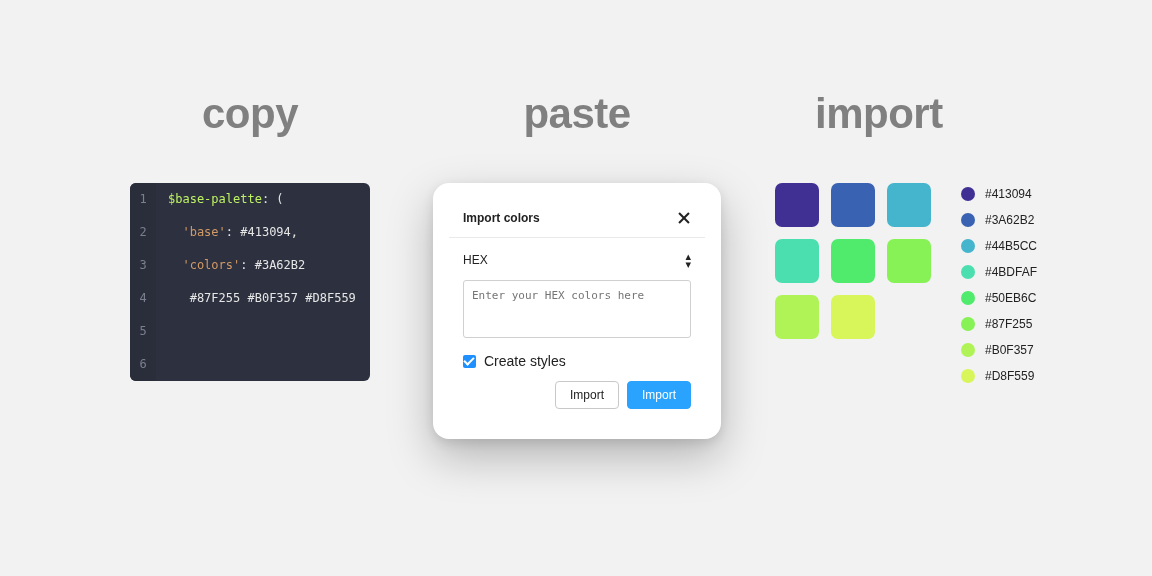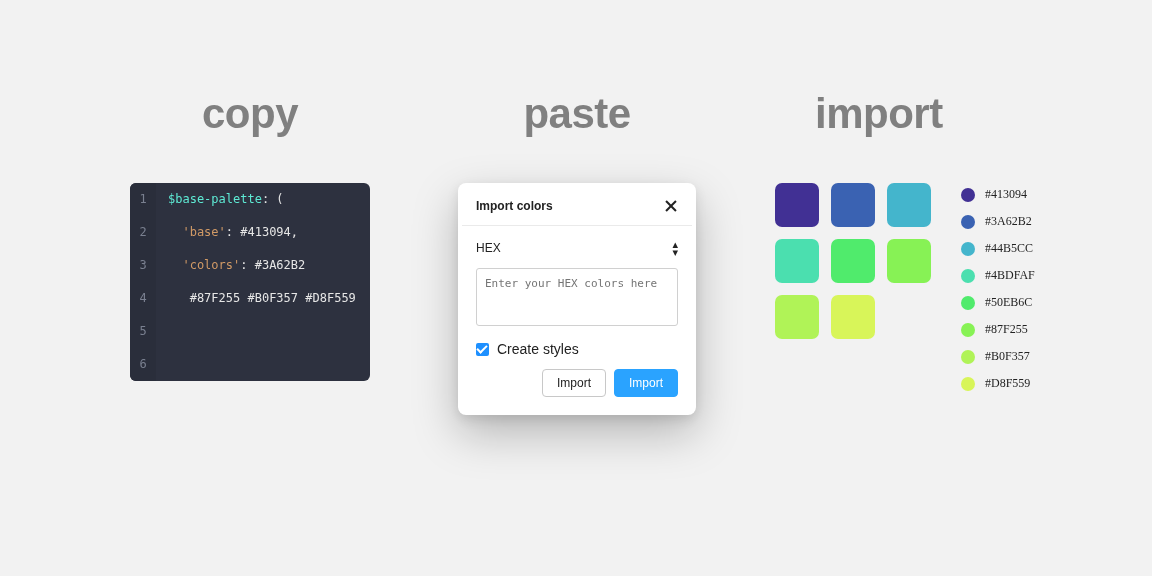--- a/index.html
+++ b/index.html
@@ -46,32 +46,32 @@
     }
     .gutter {
       background: #2a2e3b;
       color: #7a8090;
       width: 26px;
       text-align: center;
     }
     .gutter div { height: 33px; }
     .code-lines { padding: 0 12px; }
     .code-lines div { height: 33px; white-space: pre; }
-    .tok-var { color: #5eead4; }
+    .tok-var { color: #bef264; }
     .tok-key { color: #d19a66; }
     .tok-pun, .tok-txt { color: #e6e6e6; }
     .tok-imp { color: #c678dd; }
 
     
     .dialog {
-      width: 238px;
+      width: 288px;
       background: #ffffff;
-      border-radius: 8px;
+      border-radius: 16px;
       box-shadow: 0 18px 45px rgba(0,0,0,0.25), 0 4px 12px rgba(0,0,0,0.1);
-      padding: 4px;
+      padding: 16px;
       font-size: 12px;
       color: #222;
     }
     .dialog-header {
       display: flex;
       align-items: center;
       justify-content: space-between;
       padding: 12px 14px;
       border-bottom: 1px solid #eaeaea;
     }
@@ -147,21 +147,21 @@
     }
     .swatch-grid {
       display: grid;
       grid-template-columns: repeat(3, 44px);
       grid-auto-rows: 44px;
       gap: 12px;
     }
     .swatch { border-radius: 7px; }
 
     .legend { display: flex; flex-direction: column; gap: 12px; padding-top: 4px; }
-    .legend-item { display: flex; align-items: center; gap: 10px; font-family: Liberation Serif, serif; font-size: 12px; color: #222; }
+    .legend-item { display: flex; align-items: center; gap: 10px; font-family: Liberation Sans, sans-serif; font-size: 12px; color: #222; }
     .dot { width: 14px; height: 14px; border-radius: 50%; }
   </style>
 </head>
 <body>
 
 <div class="col col-copy">
   <div class="col-title">copy</div>
   <div class="code-block">
     <div class="gutter">
       <div>1</div>

